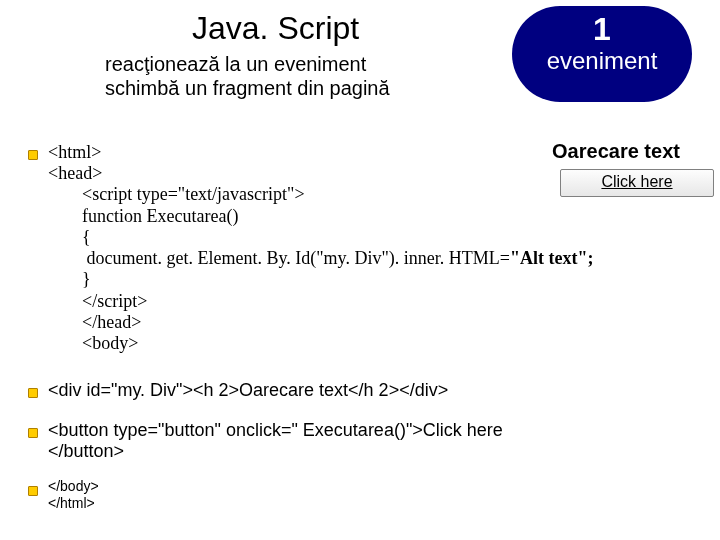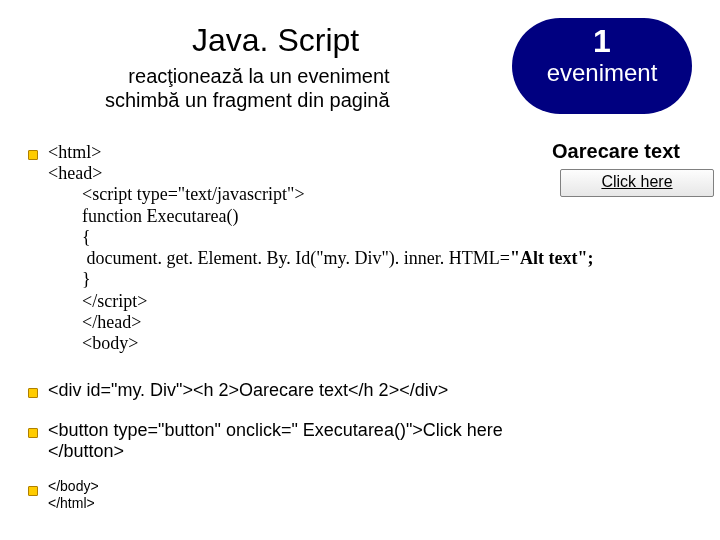--- a/index.html
+++ b/index.html
@@ -10,39 +10,39 @@
     background: #fff;
     font-family: Verdana, Arial, sans-serif;
     color: #000;
     overflow: hidden;
   }
   .slide {
     position: relative;
     width: 720px;
     height: 540px;
     box-sizing: border-box;
-    padding: 20px 22px 10px 22px;
+    padding: 8px 22px 10px 22px;
   }
   .header-row {
     position: relative;
     height: 100px;
   }
   .title {
     position: absolute;
     left: 170px;
     top: 2px;
     font-size: 32px;
     font-family: Verdana, Arial, sans-serif;
   }
   .subtitle {
     position: absolute;
     left: 83px;
     top: 44px;
     font-size: 20px;
-    text-align: right;
+    text-align: left;
     line-height: 1.2;
     font-family: Verdana, Arial, sans-serif;
   }
   .badge {
     position: absolute;
     right: 6px;
     top: -2px;
     width: 180px;
     height: 96px;
     background: #000080;

